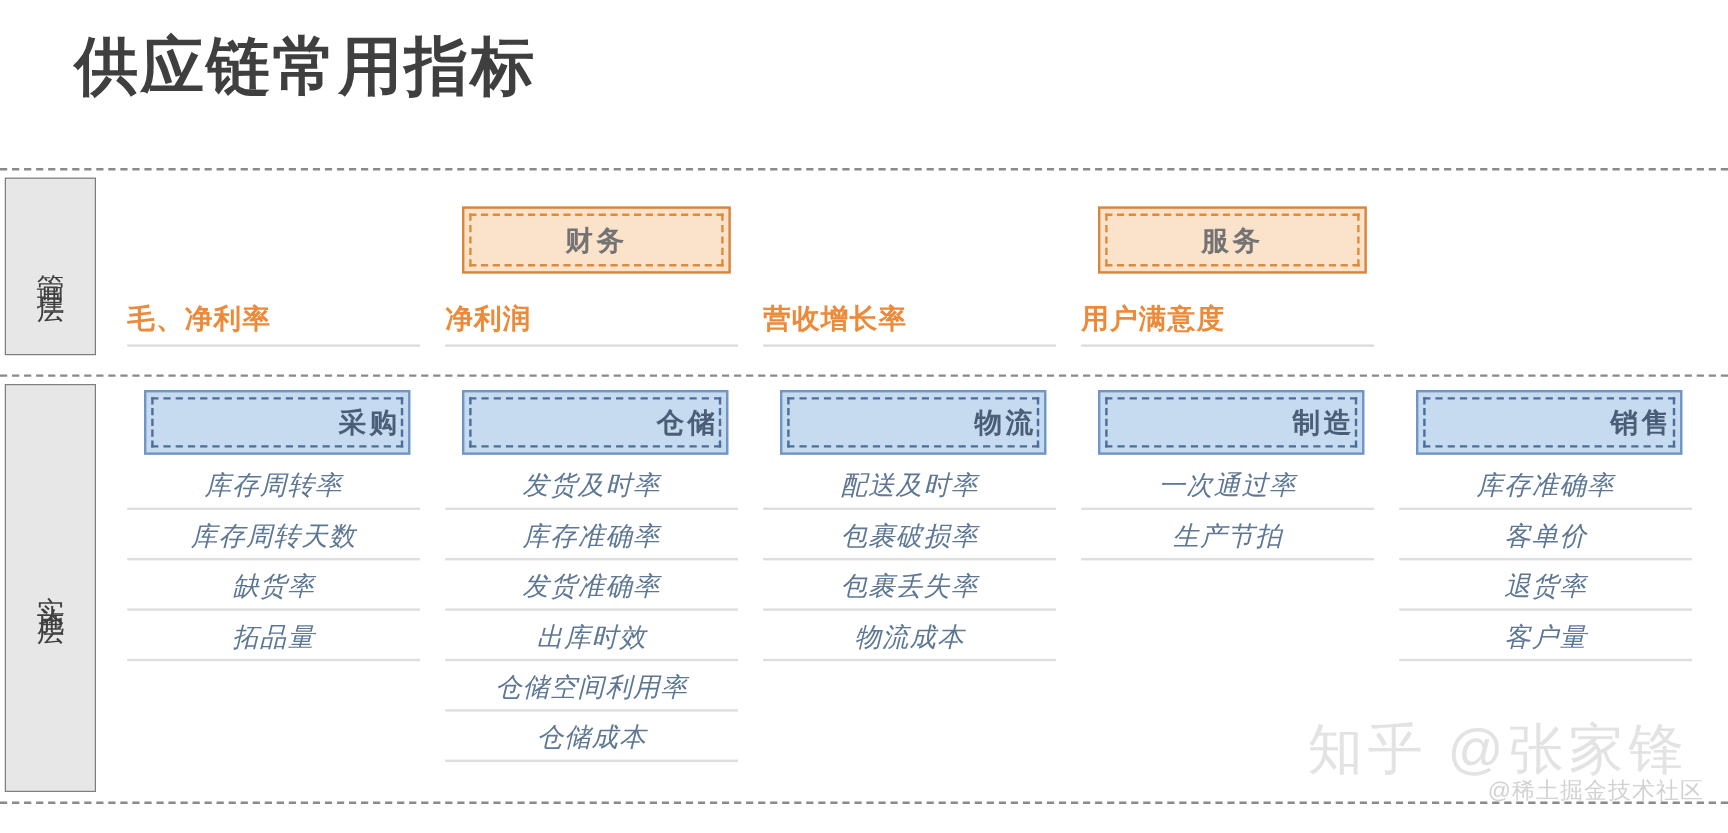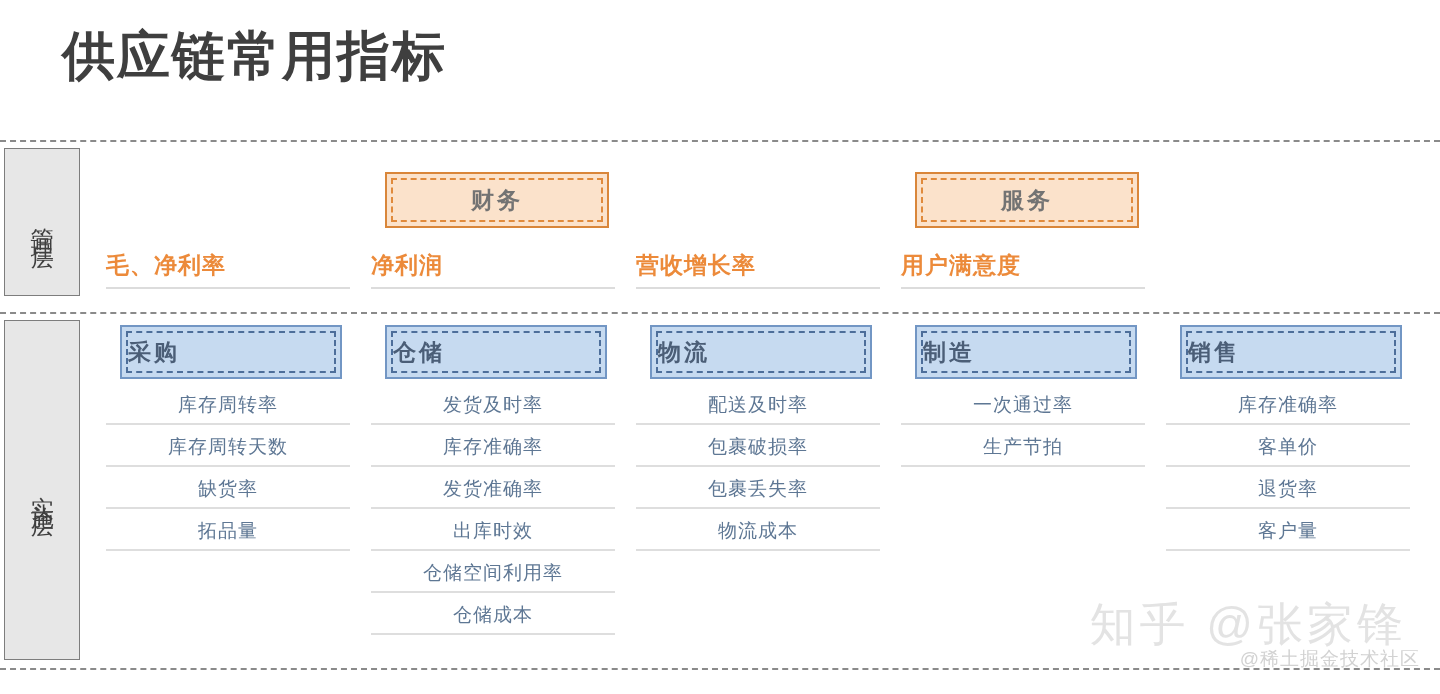--- a/index.html
+++ b/index.html
@@ -149,46 +149,47 @@
     background: #c6daf0;
     border: 2px solid #7296c4;
     padding: 4px;
   }
   .unit-box .inner {
     width: 100%;
     height: 100%;
     border: 2px dashed #4d6e9a;
     display: flex;
     align-items: center;
-    justify-content: flex-start;
+    justify-content: flex-end;
   }
   .unit-box .unit-text {
     font-size: 23px;
     font-weight: bold;
     color: #4b5e77;
     letter-spacing: 3px;
   }
 
   .metric-list {
     position: absolute;
     top: 70px;
     left: 10px;
     width: 244px;
   }
   .metric {
     width: 100%;
     text-align: center;
-    font-size: 19px;
+    font-size: 22px;
     color: #5e7794;
     letter-spacing: 1px;
     white-space: nowrap;
     padding-bottom: 3px;
     margin-bottom: 7px;
     border-bottom: 2px solid #dedede;
     line-height: 30px;
+    font-style: italic;
   }
 
   
   .wm-main {
     position: absolute;
     right: 33px;
     bottom: 38px;
     font-size: 46px;
     color: #e3e3e3;
     letter-spacing: 4px;

